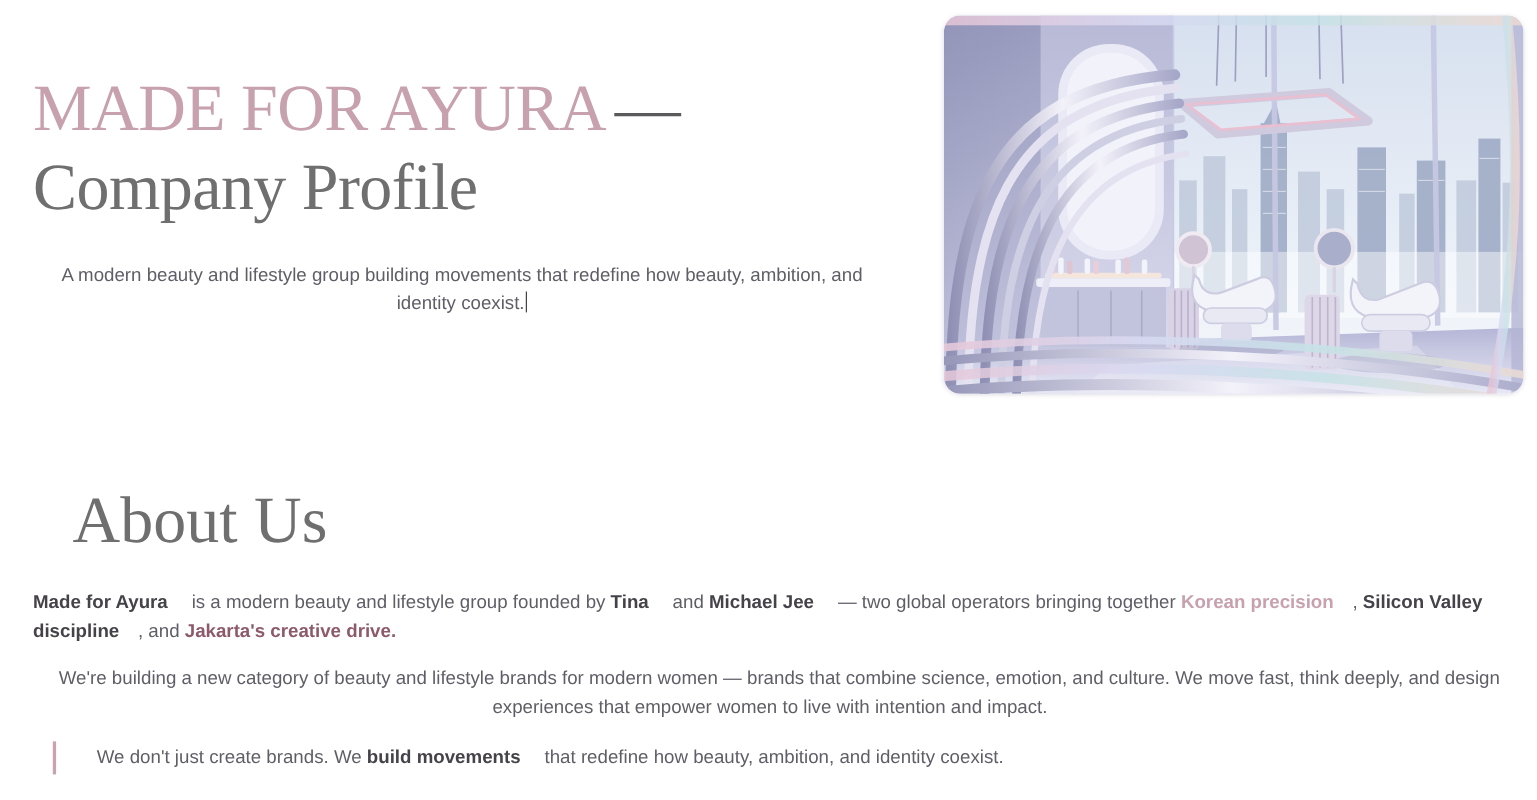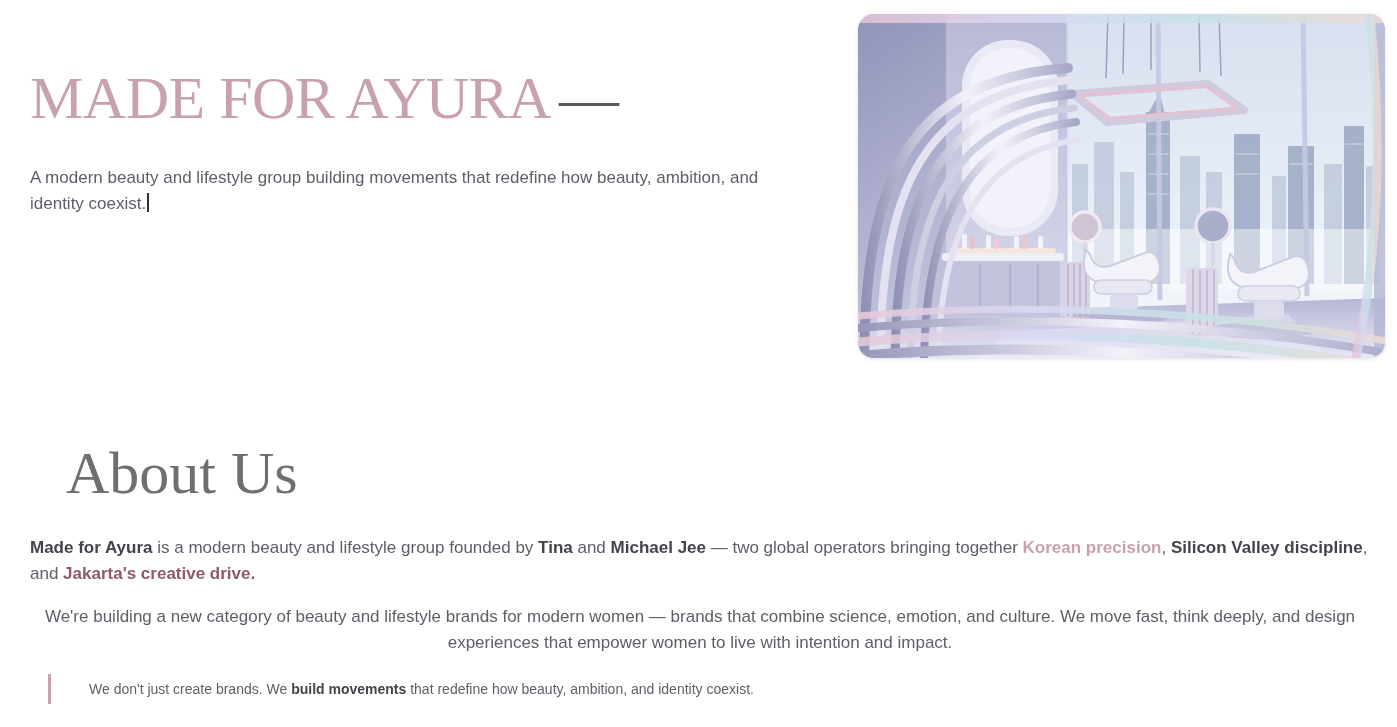--- a/index.html
+++ b/index.html
@@ -29,21 +29,21 @@
     font-family:"Liberation Serif","DejaVu Serif",serif;
     font-weight:400;
     font-size:60px;line-height:72px;
     letter-spacing:-0.5px;
     margin:0;color:var(--heading-gray);
   }
   .display .accent{color:var(--accent-pink);}
   .display .dash{color:var(--dash-gray);margin-left:8px;}
   .subtitle{
     margin:31px 0 0 0;max-width:780px;
-    font-size:17px;line-height:26px;color:var(--body-gray);
+    font-size:17px;line-height:26px;color:var(--body-gray);text-align:center;
   }
   .caret{
     display:inline-block;width:1.5px;height:19px;
     background:var(--caret-color);
     margin-left:1px;vertical-align:-3px;
     animation:blink 1.1s steps(1) infinite;
   }
   @keyframes blink{50%{opacity:0;}}
 
   .hero-image{
@@ -56,41 +56,42 @@
 
   
   .about{margin-top:65px;}
   .about .display{letter-spacing:0;margin-left:36px;}
   .body{
     margin:0;max-width:1340px;
     font-size:17px;line-height:26px;color:var(--body-gray);
   }
   .p1{margin-top:26px;}
   .p2{margin-top:17px;text-align:center;}
-  .seg-plain{color:var(--body-gray);}
+  .seg-plain{color:var(--body-gray);margin-left:17px;}
   .seg-bold{color:var(--bold-dark);font-weight:700;}
   .seg-accent-pink{color:var(--accent-pink);font-weight:700;}
   .seg-accent-plum{color:var(--accent-plum);font-weight:700;margin-top:31px;}
   .quote{
     margin:18px 0 0 18px;
     border-left:3px solid var(--quote-bar);
-    padding:2px 0 2px 38px;
-    font-size:14px;line-height:26px;color:var(--body-gray);
+    padding:2px 0 2px 20px;
+    font-size:17px;line-height:26px;color:var(--body-gray);
     max-width:1280px;
   }
 </style>
 </head>
 <body>
 
 <div class="page">
 
   <section class="hero">
     <div class="hero-text">
       <h1 class="display">
         <div><span class="accent">MADE FOR AYURA</span><span class="dash">—</span></div>
+        <div>Company Profile</div>
       </h1>
       <p class="subtitle"><span>A modern beauty and lifestyle group building movements that redefine how beauty, ambition, and identity coexist.</span><span class="caret"></span></p>
     </div>
 
     <figure class="hero-image">
       <svg viewBox="0 0 527 344" preserveAspectRatio="none" aria-hidden="true">
         <defs>
           <linearGradient id="bgG" x1="0" y1="0" x2="1" y2="1">
             <stop offset="0" stop-color="#9193b8"></stop>
             <stop offset="0.45" stop-color="#bdbed9"></stop>

